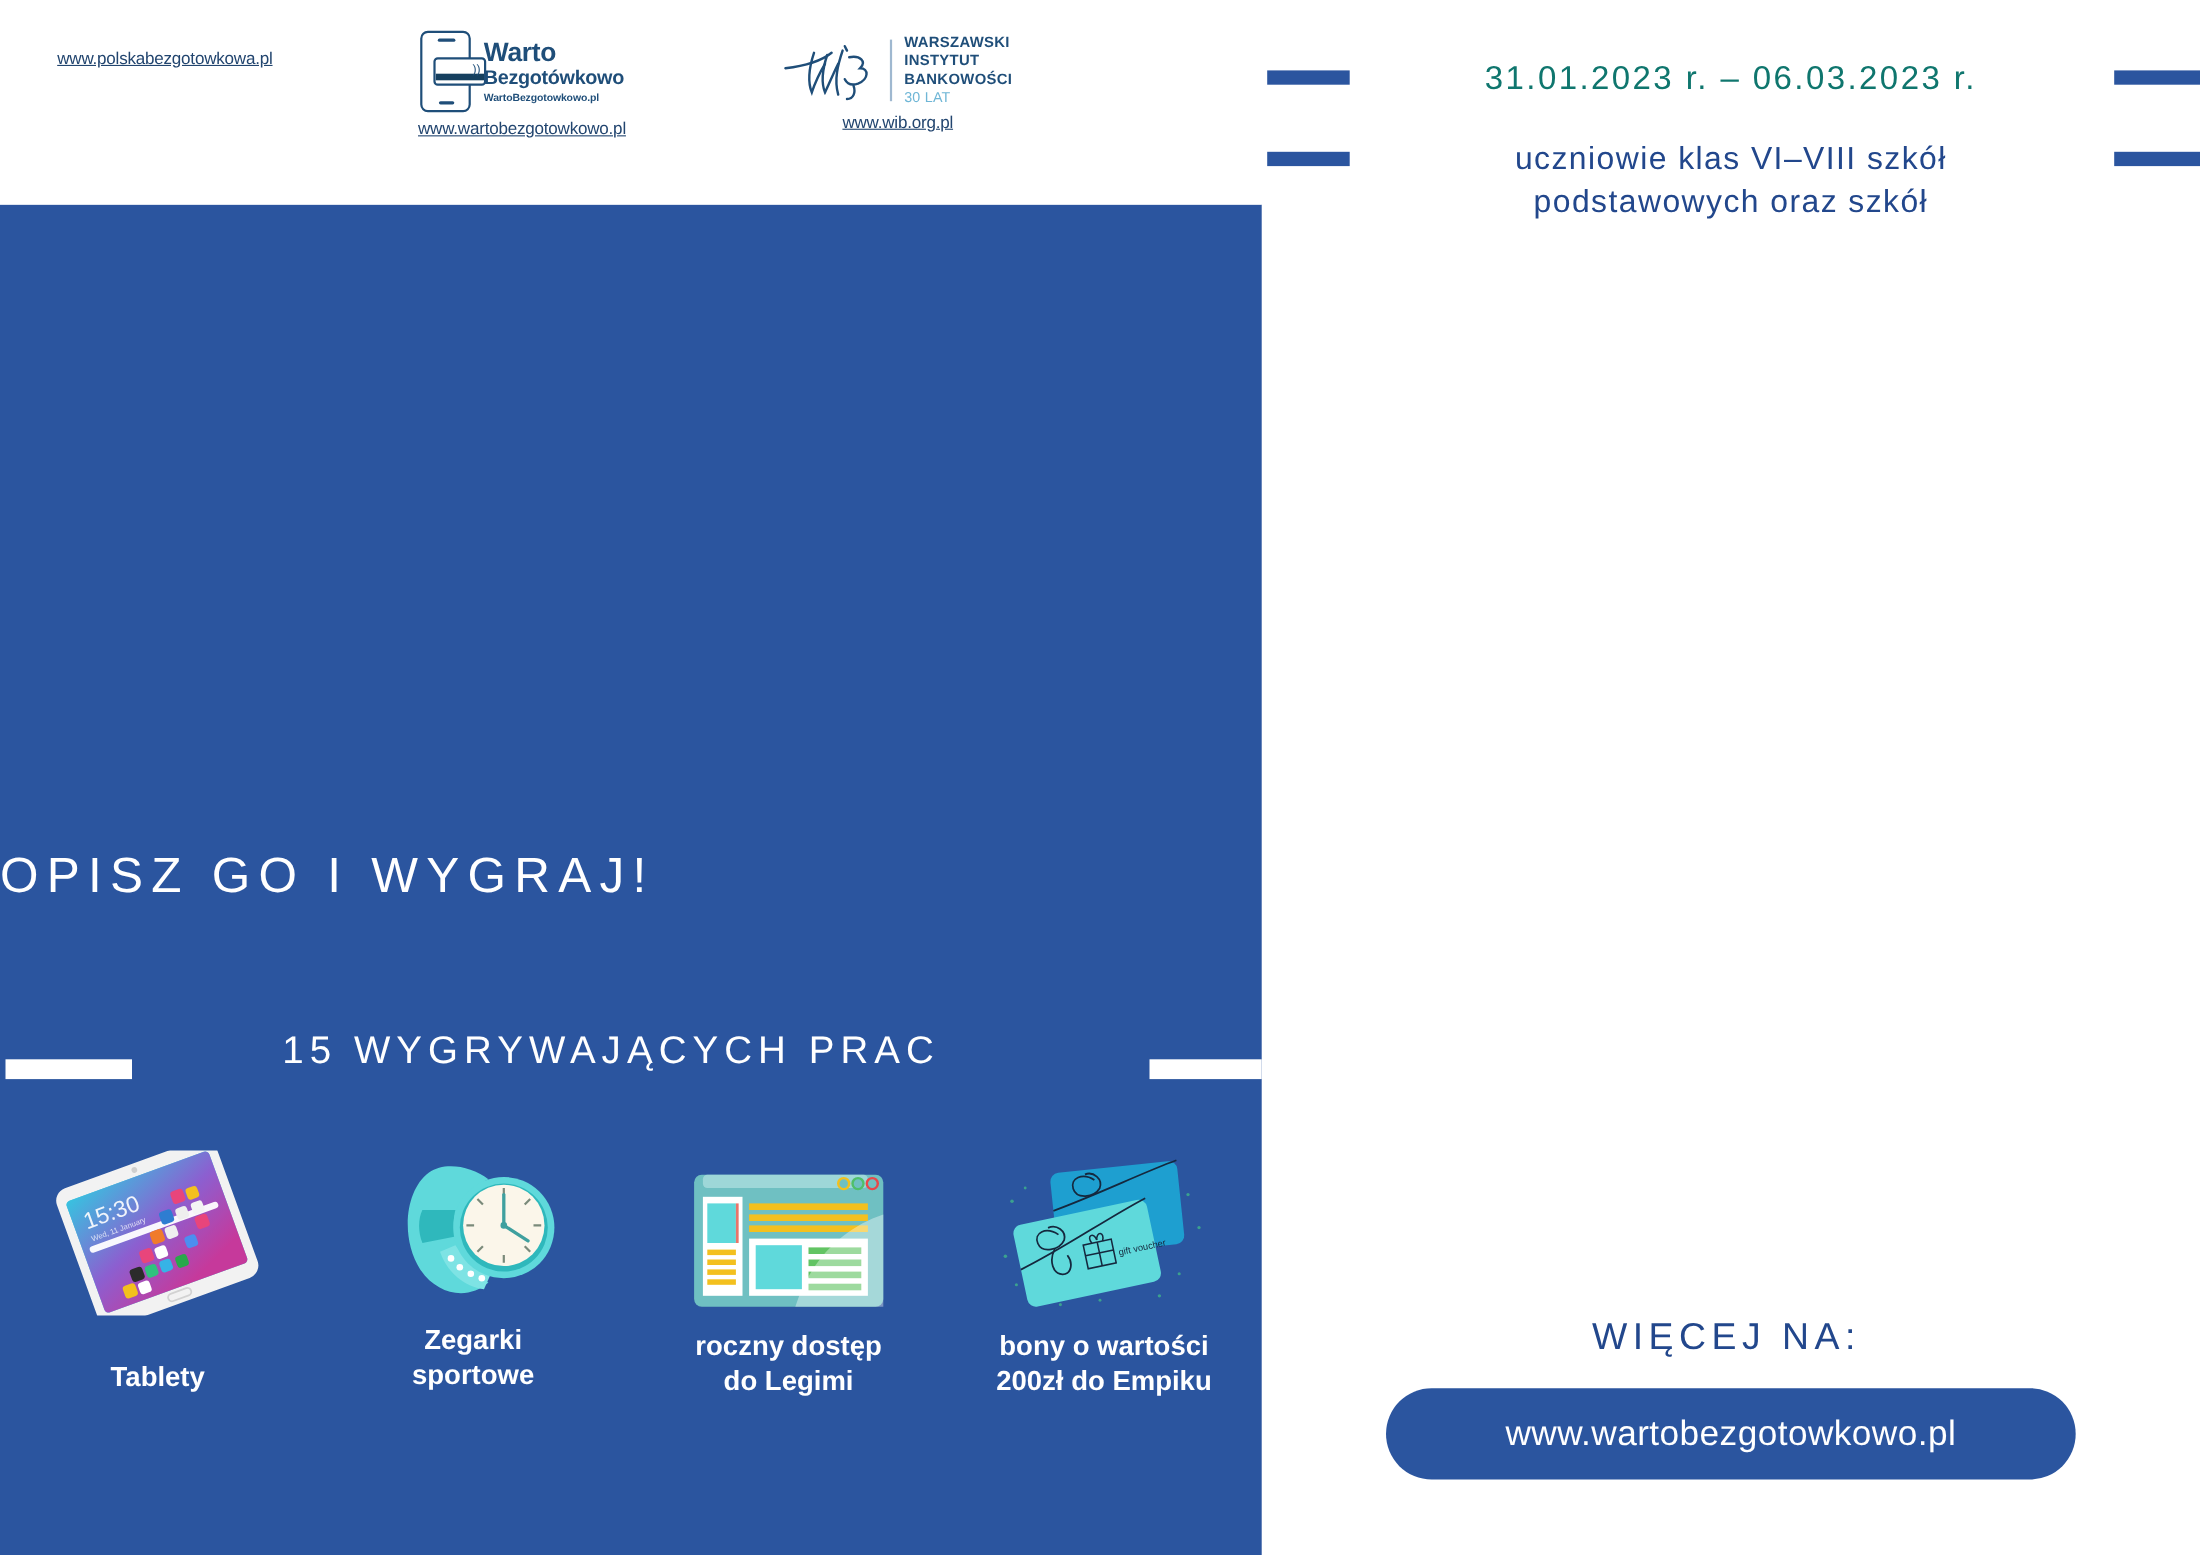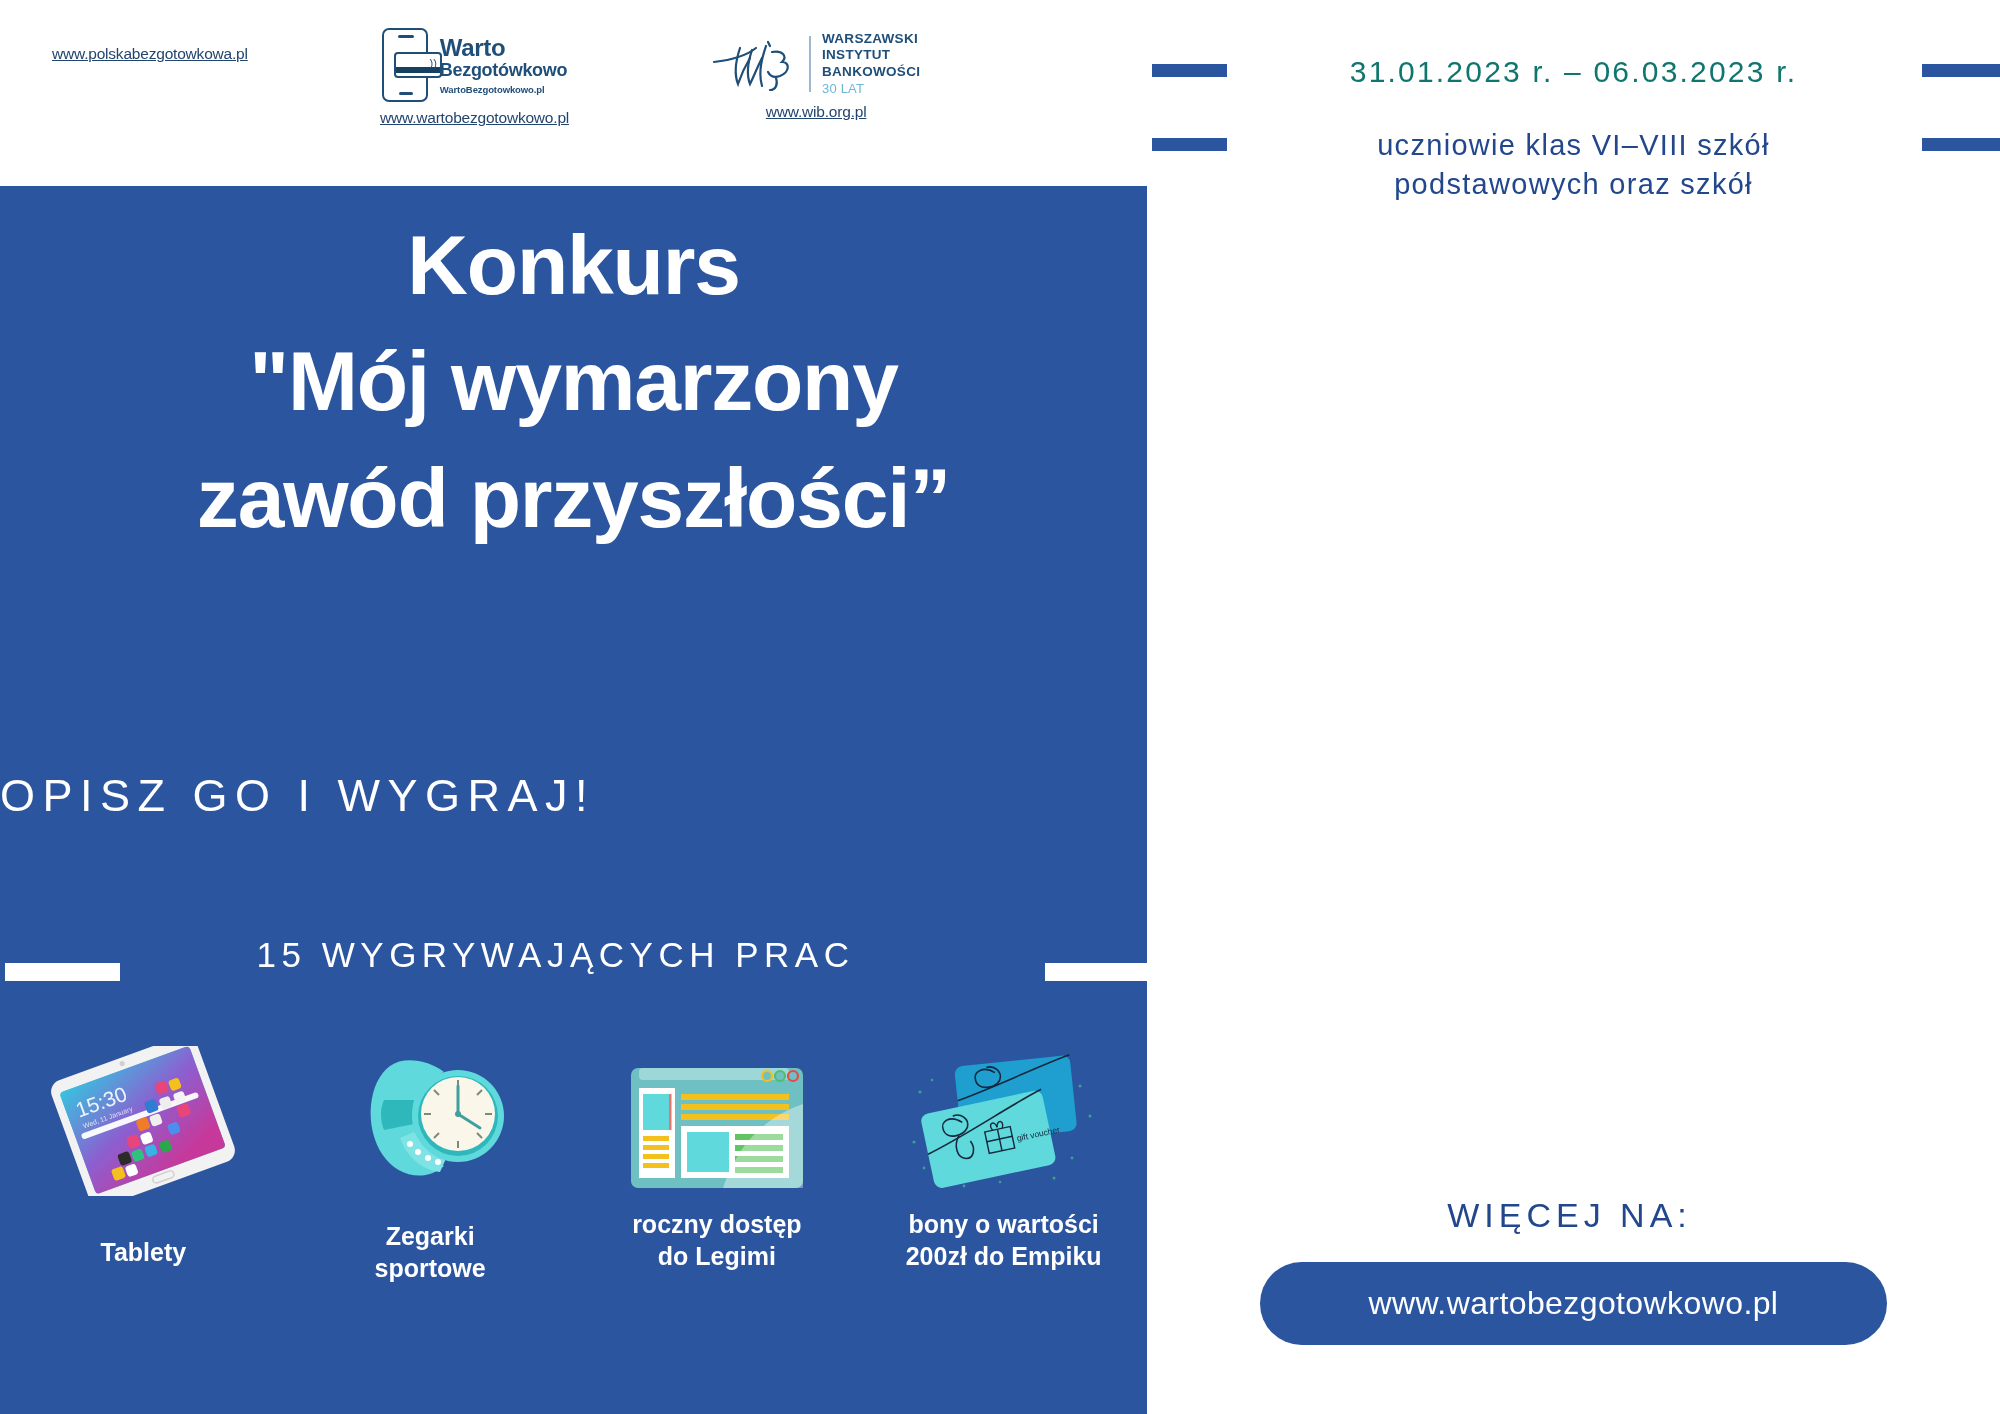--- a/index.html
+++ b/index.html
@@ -111,21 +111,21 @@
     position:absolute; left:0; top:1046px; width:1147px; height:340px;
     display:flex; justify-content:space-around; align-items:flex-start;
   }
   .prize{ width:250px; display:flex; flex-direction:column; align-items:center; }
   .prize-art{ height:150px; display:flex; align-items:center; justify-content:center; }
   .prize-label{
     color:#fff; font-weight:bold; font-size:25px; line-height:1.28;
     text-align:center; margin-top:12px;
   }
   .p1 .prize-label{ margin-top:40px; }
-  .p2 .prize-label{ margin-top:24px; }
+  .p2 .prize-label{ margin-top:6px; }
 
   
   .more-on{
     position:absolute; left:0; top:1196px; width:845px; text-align:center;
     color:#22478C; font-size:34px; letter-spacing:5px;
   }
   .cta-pill{
     position:absolute; left:113px; top:1262px; width:627px; height:83px;
     background:#2B559F; border-radius:42px;
     display:flex; align-items:center; justify-content:center;
@@ -202,25 +202,20 @@
       <div>uczniowie klas VI–VIII szkół</div>
       <div>podstawowych oraz szkół</div>
     </div>
 
     <div class="more-on">WIĘCEJ NA:</div>
     <div class="cta-pill">
       <span>www.wartobezgotowkowo.pl</span>
     </div>
   </div>
 
-  <div class="title-wrap">
-    <div class="title-line t1">Konkurs</div>
-    <div class="title-line t2">"Mój wymarzony</div>
-    <div class="title-line t3">zawód przyszłości”</div>
-  </div>
 
   <div class="subtitle">OPISZ GO I WYGRAJ!</div>
 
   <div class="bar-white" style="position:absolute; left:5px;   top:963px; width:115px;"></div>
   <div class="bar-white" style="position:absolute; left:1045px;top:963px; width:102px;"></div>
 
   <div class="count-line">15 WYGRYWAJĄCYCH PRAC</div>
 
   <div class="prizes">
 

